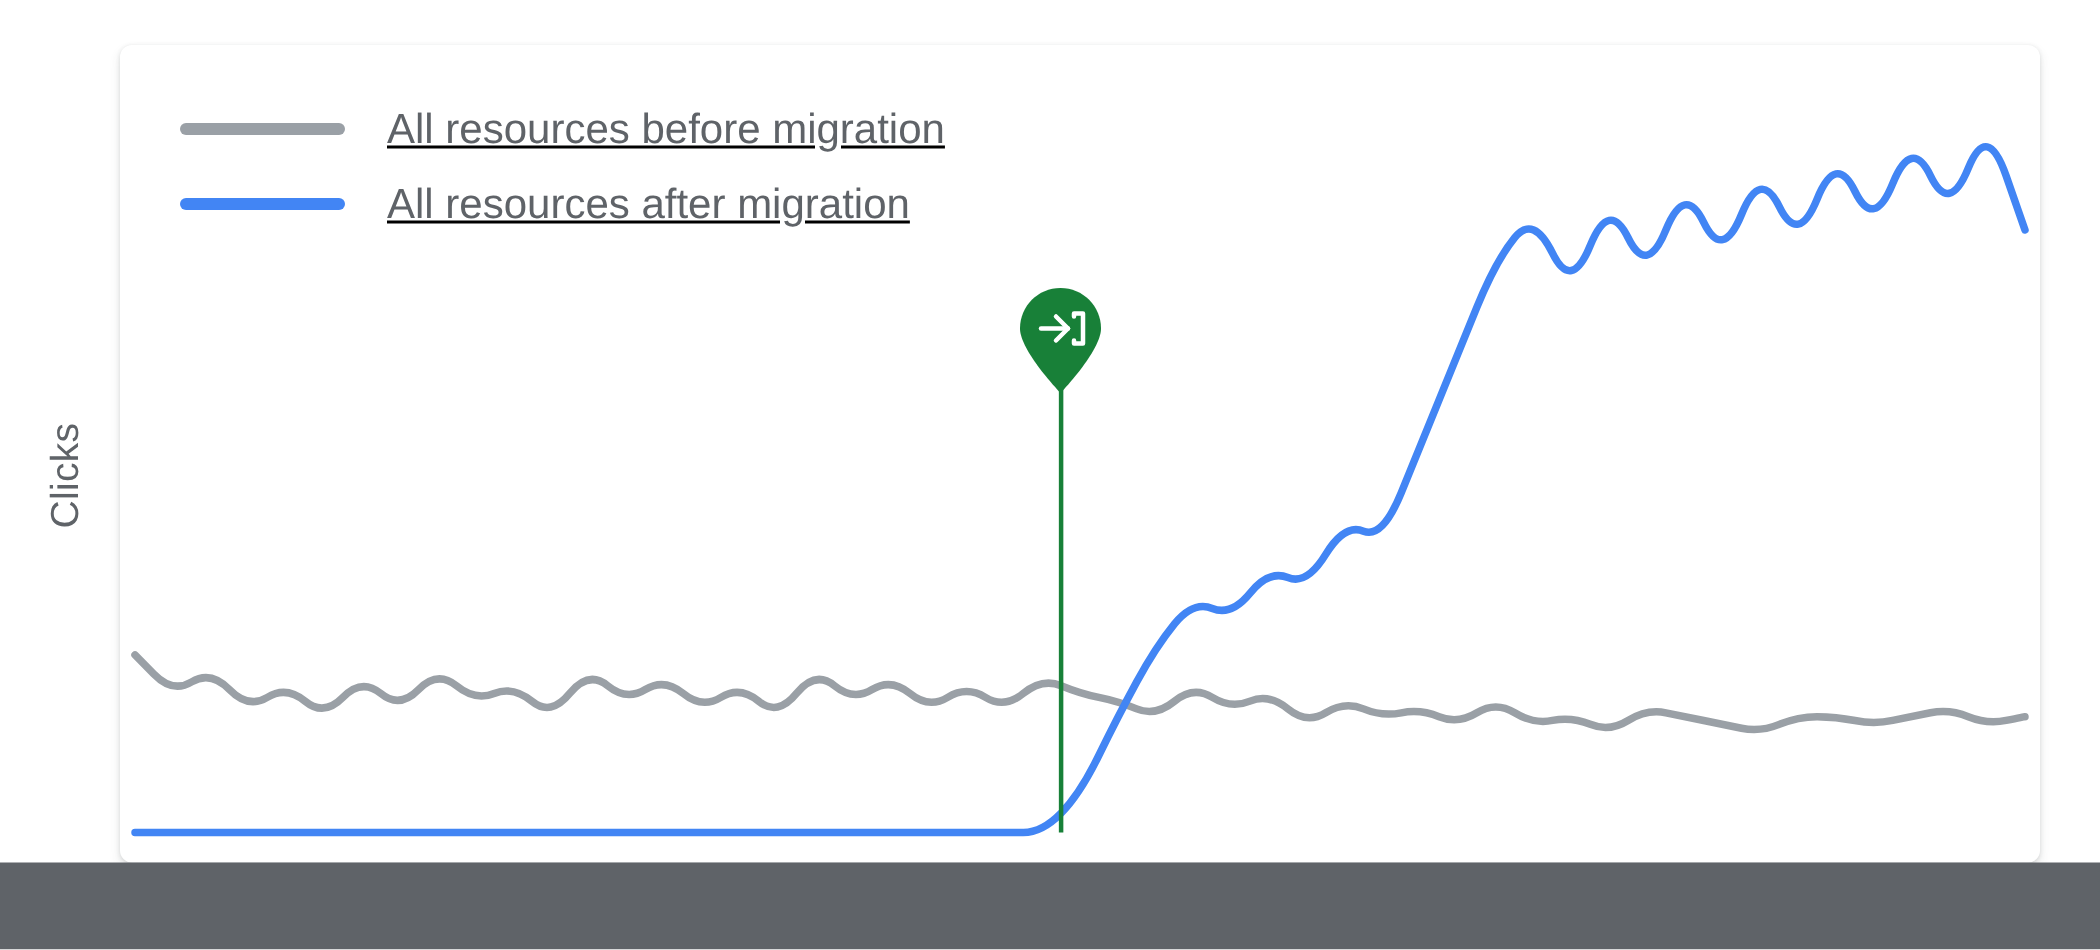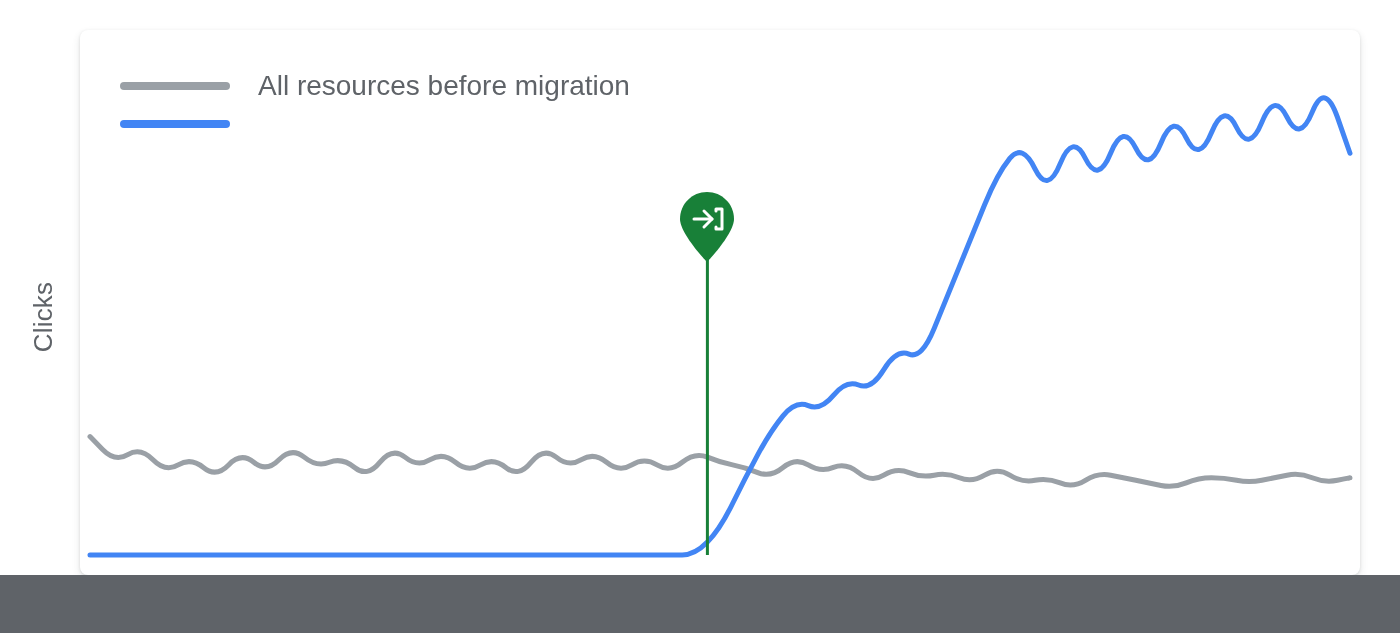--- a/index.html
+++ b/index.html
@@ -21,21 +21,21 @@
     transform-origin: center;
     color: #5f6368;
     font-size: 26px;
     letter-spacing: .2px;
   }
   .legend {
     position: absolute;
     left: 40px; top: 40px;
     display: flex; flex-direction: column; gap: 18px;
   }
-  .legend-row { display: flex; align-items: center; gap: 28px; }
+  .legend-row { display: flex; align-items: center; gap: 28px; text-decoration: underline; }
   .swatch { width: 110px; height: 8px; border-radius: 4px; }
   .swatch.gray { background: #9aa0a6; }
   .swatch.blue { background: #4285f4; }
   .legend-text { font-size: 28px; color: #5f6368; }
   svg.chart { position: absolute; left: 0; top: 0; width: 1280px; height: 545px; }
   .marker-pin {
     position: absolute;
     width: 54px; height: 54px;
     transform: translate(-50%, -100%);
   }
@@ -73,19 +73,20 @@
       </svg>
     </div>
 
     <div class="legend">
       <div class="legend-row">
         <div class="swatch gray"></div>
         <div class="legend-text">All resources before migration</div>
       </div>
       <div class="legend-row">
         <div class="swatch blue"></div>
+        <div class="legend-text">All resources after migration</div>
       </div>
     </div>
 
   </div>
 
   <div class="footer-bar"></div>
 </div>
 
 </body></html>

